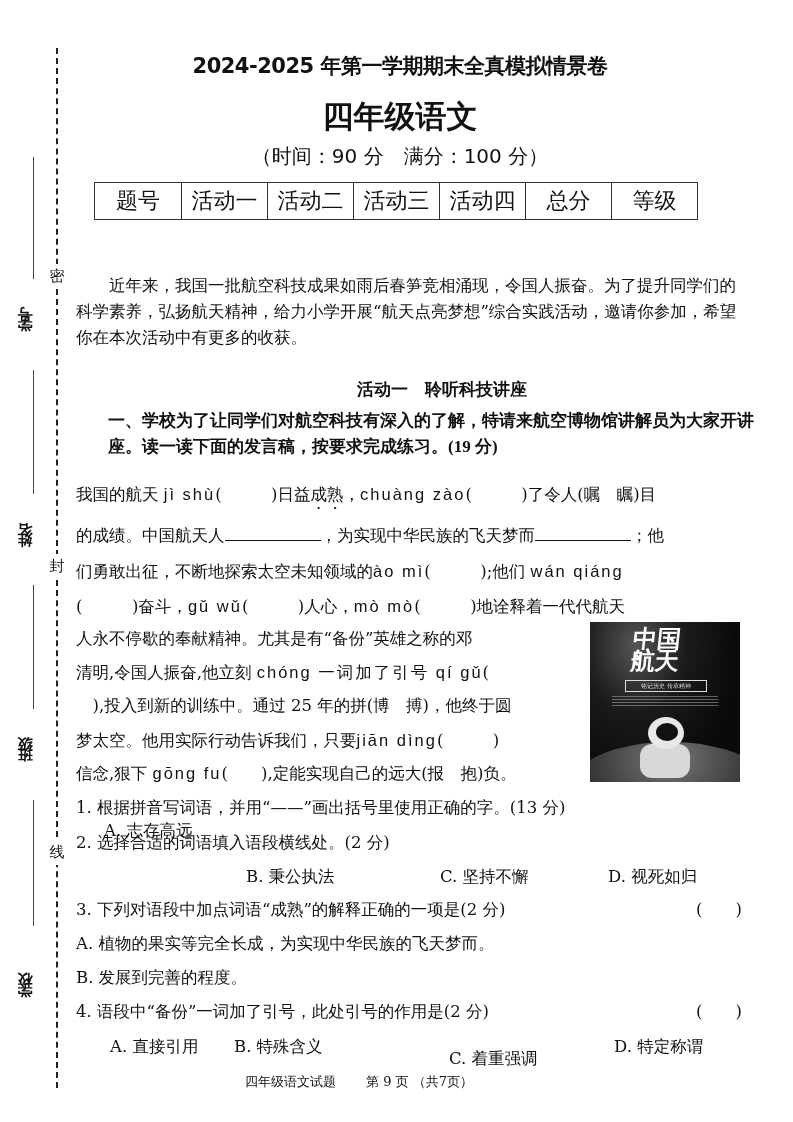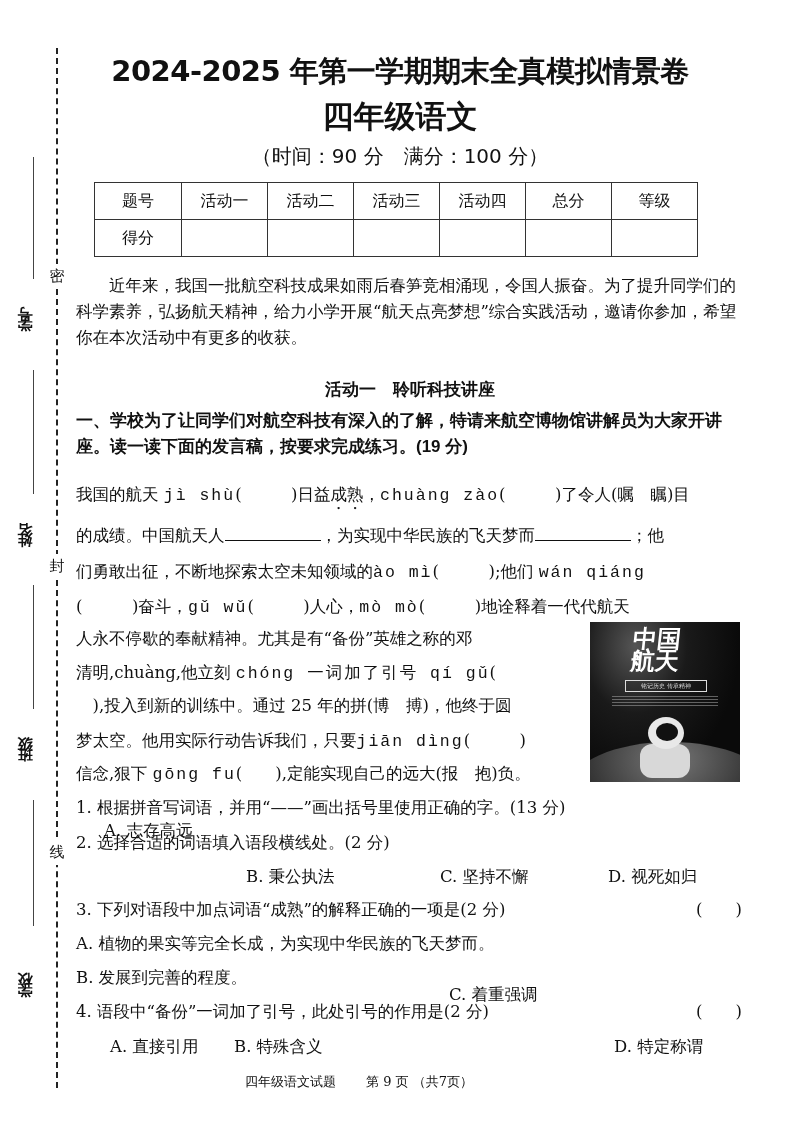--- a/index.html
+++ b/index.html
@@ -6,33 +6,33 @@
   body { width:793px; height:1122px; position:relative; overflow:hidden;
          font-family:"DejaVu Serif", "Liberation Serif", serif; color:#111; }
   .binding { position:absolute; left:0; top:0; width:80px; height:1122px; }
   .dash-line { position:absolute; left:56px; top:48px; height:1040px; width:0;
                border-left:2px dashed #222; }
   .seal-char { position:absolute; left:49px; font-size:15px; background:#fff; padding:3px 0; width:16px; text-align:center; }
   .field-line { position:absolute; left:33px; width:0; border-left:1.3px solid #444; }
   .field-label { position:absolute; left:16px; font-size:15px; font-weight:bold; width:20px;
                  writing-mode: vertical-rl; transform: rotate(180deg); letter-spacing:10px; }
   .title { position:absolute; left:70px; width:660px; top:52px; text-align:center;
-           font-family:"DejaVu Sans", "Liberation Sans", sans-serif; font-weight:bold; font-size:29px; letter-spacing:-0.5px; }
+           font-family:"DejaVu Sans", "Liberation Sans", sans-serif; font-weight:bold; font-size:21px; letter-spacing:-0.5px; }
   .subtitle { position:absolute; left:70px; width:660px; top:96px; text-align:center;
            font-family:"DejaVu Sans", "Liberation Sans", sans-serif; font-weight:bold; font-size:31px; }
   .meta { position:absolute; left:70px; width:660px; top:143px; text-align:center;
           font-family:"DejaVu Sans", "Liberation Sans", sans-serif; font-size:20px; }
   table.score { position:absolute; left:94px; top:182px; border-collapse:collapse;
-                font-family:"DejaVu Sans", "Liberation Sans", sans-serif; font-size:16px; }
+                font-family:"DejaVu Sans", "Liberation Sans", sans-serif; font-size:22px; }
   table.score td { border:1.5px solid #333; height:36px; text-align:center; padding:0; }
   .p { position:absolute; left:76px; width:670px; font-size:16.5px; line-height:26px; }
-  .bold-sans { font-family:Liberation Sans, sans-serif; font-weight:bold; }
+  .bold-sans { font-family:Liberation Serif, serif; font-weight:bold;margin-left:32px; }
   .activity { position:absolute; left:70px; width:680px; top:378px; text-align:center; font-size:17px; }
   .row { position:absolute; left:76px; font-size:16.5px; white-space:nowrap; }
-  .pinyin { font-family:Liberation Mono, monospace; letter-spacing:2px; }
+  .pinyin { font-family:Liberation Sans, sans-serif; letter-spacing:2px; }
   .blank { display:inline-block; border-bottom:1.3px solid #111; width:96px; height:16px; }
   .dot { text-emphasis: dot; text-emphasis-position: under; -webkit-text-emphasis: dot; -webkit-text-emphasis-position: under; }
   .poster { position:absolute; left:590px; top:622px; width:150px; height:160px;
             background: radial-gradient(ellipse at 30% 15%, #555 0%, #1a1a1a 35%, #0a0a0a 70%);
             overflow:hidden; }
   .poster .pt { position:absolute; left:42px; top:6px; color:#fff; font-weight:bold;
                 font-family:"DejaVu Sans", sans-serif; font-size:24px; line-height:22px; transform:skew(-6deg); }
   .poster .tag { position:absolute; left:35px; top:58px; width:80px; height:10px; border:1px solid #ddd; color:#ddd; font-size:6px; text-align:center; line-height:10px; font-family:"DejaVu Sans", sans-serif; }
   .poster .lines { position:absolute; left:22px; top:74px; width:106px; height:10px;
                    background: repeating-linear-gradient(#999 0 1px, transparent 1px 3px); opacity:.6; }
@@ -72,29 +72,20 @@
   <tbody>
       <tr>
     <td style="width:86px">题号</td>
     <td style="width:85px">活动一</td>
     <td style="width:85px">活动二</td>
     <td style="width:85px">活动三</td>
     <td style="width:85px">活动四</td>
     <td style="width:85px">总分</td>
     <td style="width:85px">等级</td>
   </tr>
-  <tr>
-    <td>得分</td>
-    <td></td>
-    <td></td>
-    <td></td>
-    <td></td>
-    <td></td>
-    <td></td>
-  </tr>
 </tbody>
   </table>
 
 <div class="p" style="top:273px;text-indent:2em">近年来，我国一批航空科技成果如雨后春笋竞相涌现，令国人振奋。为了提升同学们的科学素养，弘扬航天精神，给力小学开展“航天点亮梦想”综合实践活动，邀请你参加，希望你在本次活动中有更多的收获。</div>
 
 <div class="activity bold-sans">活动一　聆听科技讲座</div>
 
 <div class="p bold-sans" style="top:408px;font-size:17px">一、学校为了让同学们对航空科技有深入的了解，特请来航空博物馆讲解员为大家开讲座。读一读下面的发言稿，按要求完成练习。(19 分)</div>
 
 <div>
@@ -105,21 +96,21 @@
     <span>的成绩。中国航天人</span><span class="blank"></span><span>，为实现中华民族的飞天梦而</span><span class="blank"></span><span>；他</span>
   </div>
   <div class="row" style="top:561px">
     <span>们勇敢出征，不断地探索太空未知领域的</span><span class="pinyin">ào mì</span><span>(　　　);他们 </span><span class="pinyin">wán qiáng</span>
   </div>
   <div class="row" style="top:596px">
     <span>(　　　)奋斗，</span><span class="pinyin">gǔ wǔ</span><span>(　　　)人心，</span><span class="pinyin">mò mò</span><span>(　　　)地诠释着一代代航天</span>
   </div>
   <div class="row" style="top:628px">人永不停歇的奉献精神。尤其是有“备份”英雄之称的邓</div>
   <div class="row" style="top:662px">
-    <span>清明,chuàng,他立刻 </span><span class="pinyin">chóng 一词加了引号 qí gǔ</span><span>(</span>
+    <span>清明,令国人振奋,他立刻 </span><span class="pinyin">chóng 一词加了引号 qí gǔ</span><span>(</span>
   </div>
   <div class="row" style="top:695px">　),投入到新的训练中。通过 25 年的拼(博　搏)，他终于圆</div>
   <div class="row" style="top:730px">
     <span>梦太空。他用实际行动告诉我们，只要</span><span class="pinyin">jiān dìng</span><span>(　　　)</span>
   </div>
   <div class="row" style="top:763px">
     <span>信念,狠下 </span><span class="pinyin">gōng fu</span><span>(　　),定能实现自己的远大(报　抱)负。</span>
   </div>
 </div>
 
@@ -145,18 +136,18 @@
 
 <div class="row" style="top:899px">3. 下列对语段中加点词语“成熟”的解释正确的一项是(2 分)</div>
 <div class="paren" style="top:899px">(　　)</div>
 <div class="row" style="top:933px">A. 植物的果实等完全长成，为实现中华民族的飞天梦而。</div>
 <div class="row" style="top:967px">B. 发展到完善的程度。</div>
 
 <div class="row" style="top:1001px">4. 语段中“备份”一词加了引号，此处引号的作用是(2 分)</div>
 <div class="paren" style="top:1001px">(　　)</div>
 <div class="row" style="top:1036px;left:110px">A. 直接引用</div>
 <div class="row" style="top:1036px;left:234px">B. 特殊含义</div>
-<div class="row" style="top:984px;left:449px">C. 着重强调</div>
+<div class="row" style="top:1048px;left:449px">C. 着重强调</div>
 <div class="row" style="top:1036px;left:614px">D. 特定称谓</div>
 
 <div class="footer">
   <span>四年级语文试题</span><span>第 9 页 （共7页）</span>
 </div>
 
 </body></html>

